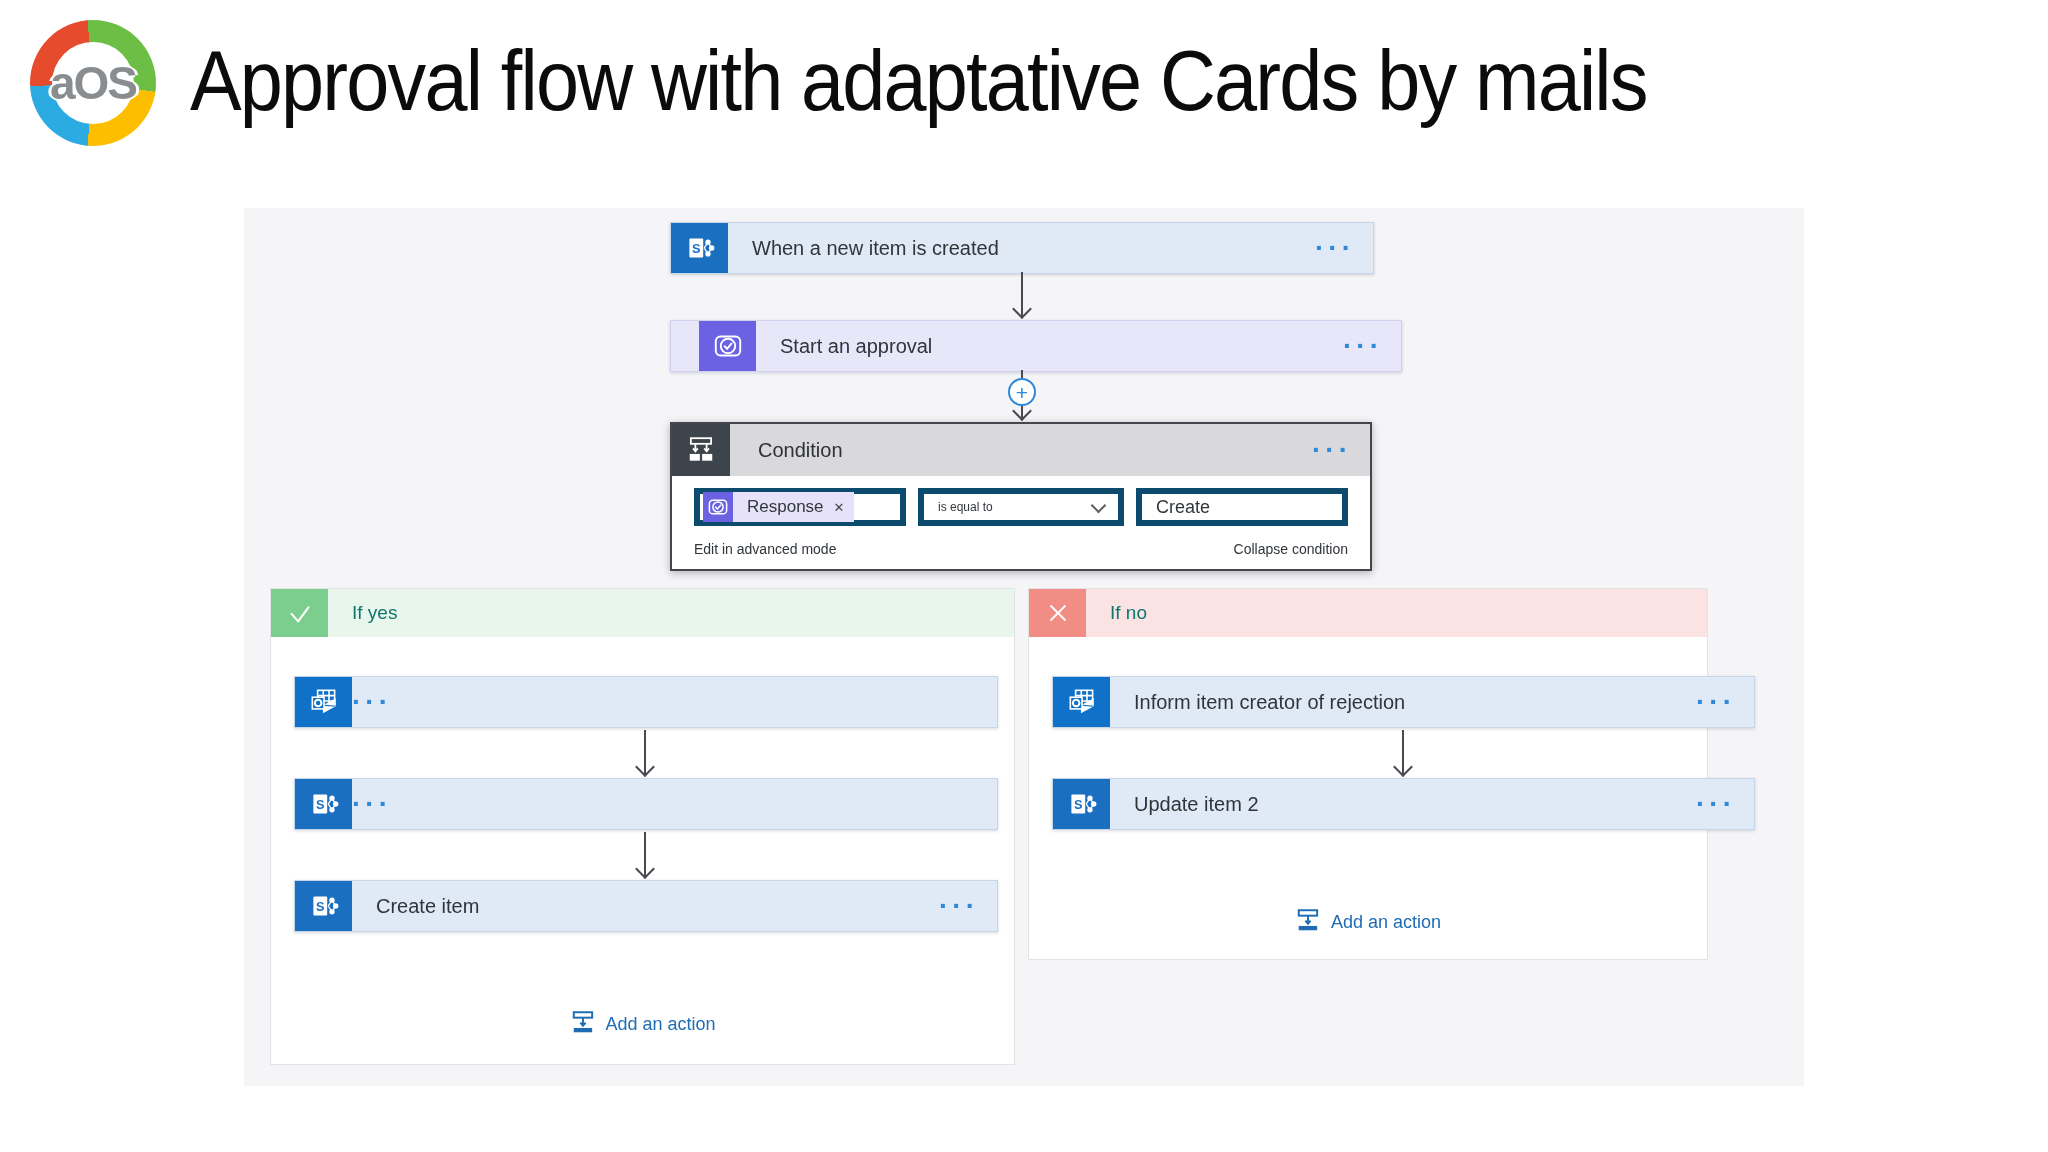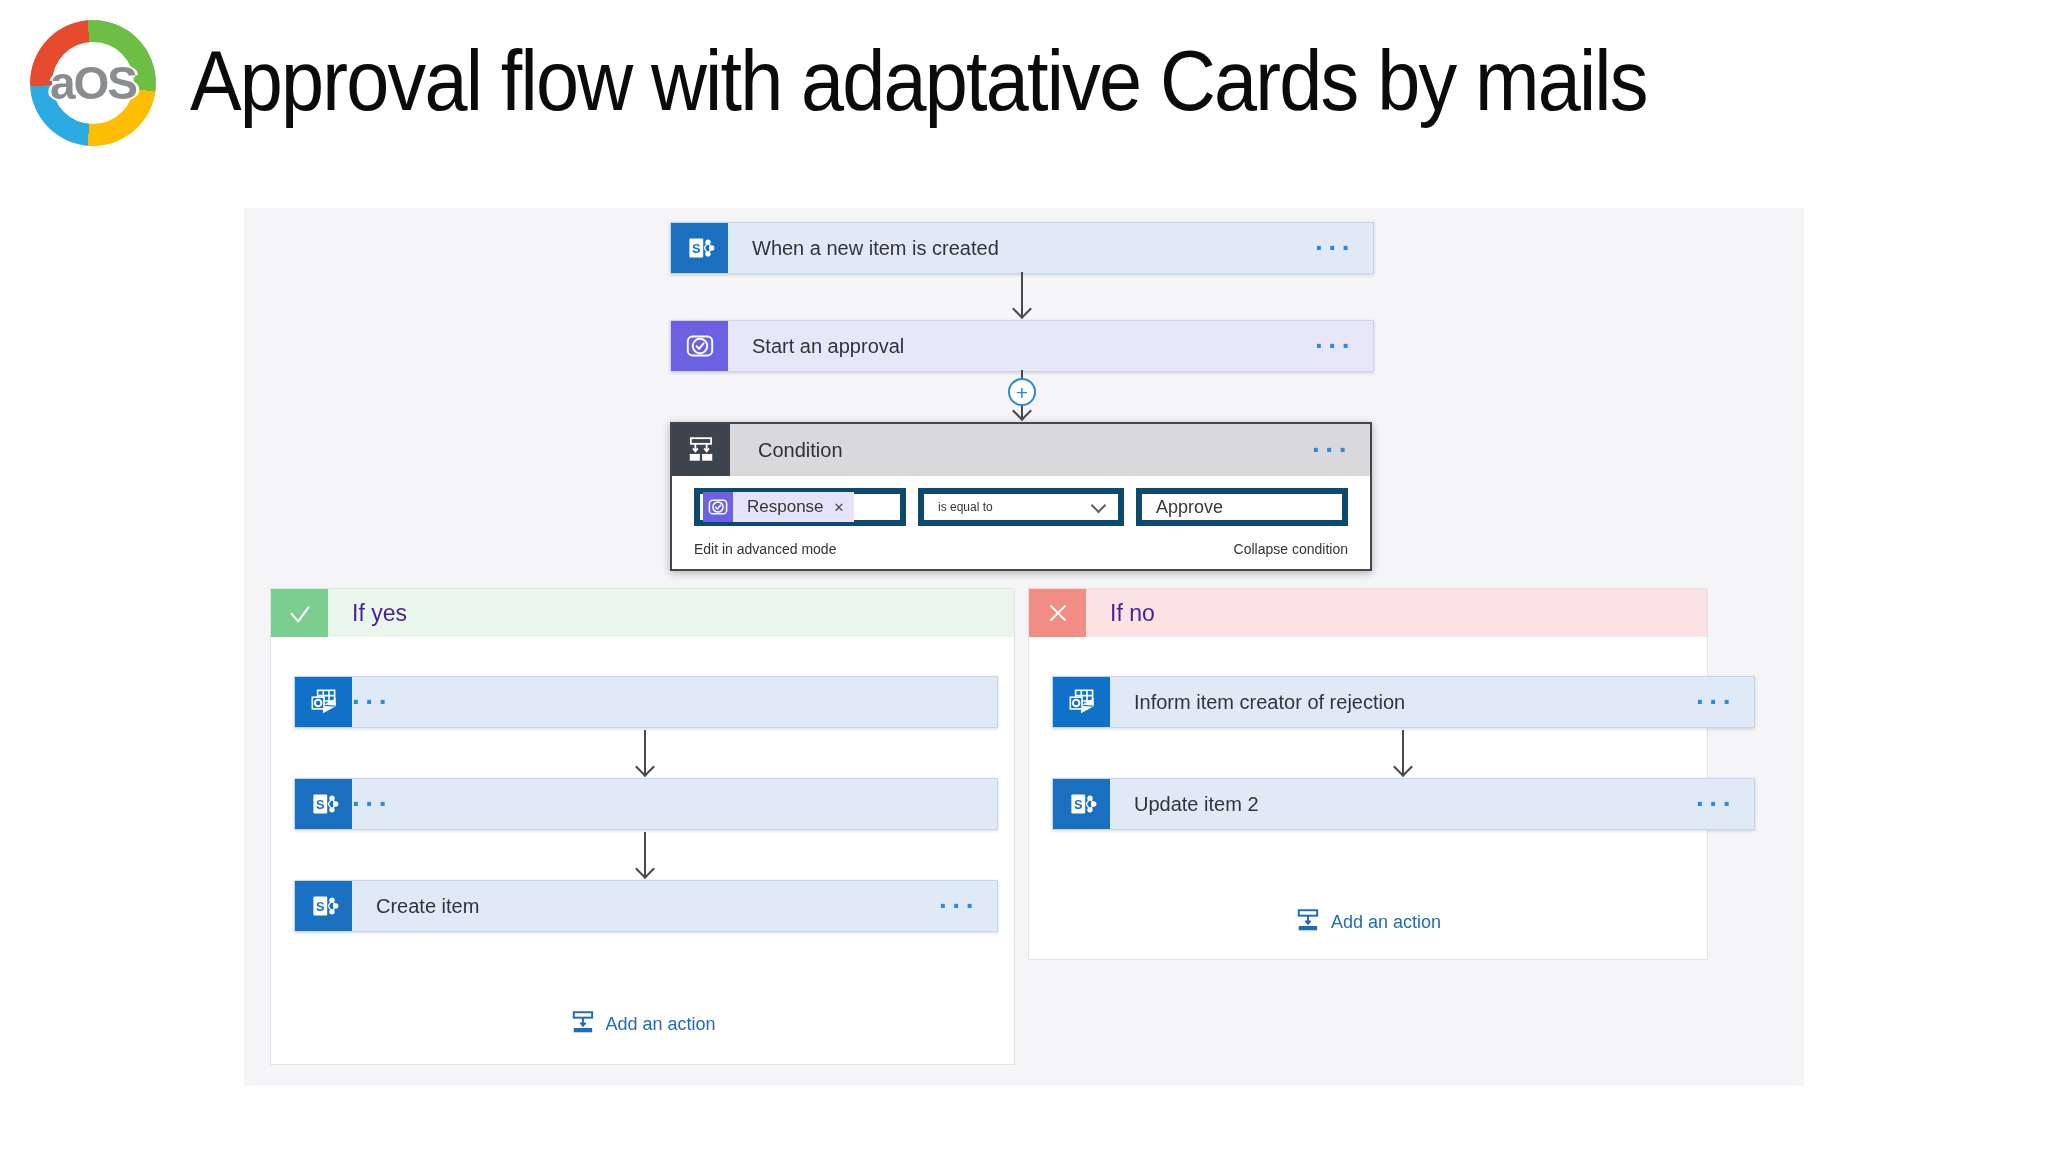--- a/index.html
+++ b/index.html
@@ -67,21 +67,21 @@
   
   .branch{position:absolute;top:380px;background:#fff;border:1px solid #e3e2e5;box-sizing:border-box;}
   .branch.yes{left:26px;width:745px;height:477px;}
   .branch.no{left:784px;width:680px;height:372px;padding-left:48px;}
   .branch-header{position:absolute;left:0;top:0;right:0;height:48px;display:flex;align-items:center;cursor:pointer;}
   .yes .branch-header{background:#e9f6ec;}
   .no  .branch-header{background:#fbe2e3;}
   .branch-icon{width:57px;height:100%;flex:none;display:flex;align-items:center;justify-content:center;}
   .yes .branch-icon{background:#7bce8d;}
   .no  .branch-icon{background:#f18d84;}
-  .branch-label{margin-left:24px;font-size:23px;color:#4c1d95;}
+  .branch-label{margin-left:24px;font-size:19px;color:#0f766e;}
   .add-action{position:absolute;left:50%;transform:translateX(-50%);display:flex;align-items:flex-end;
         gap:10px;color:#1f6cb5;font-size:18px;cursor:pointer;white-space:nowrap;}
 </style>
 </head>
 <body>
 
 <div class="page">
 
   <div class="logo">
     <div class="logo-text">aOS</div>
@@ -102,21 +102,21 @@
               <circle cx="23.5" cy="21.5" r="1.9"></circle>
           </g>
         </svg>
       </div>
       <div class="label">When a new item is created</div>
       <div class="more">···</div>
     </div>
 
     <div class="flow-arrow" style="left:777px;top:64px;height:44px;"></div>
 
-    <div class="card purple" style="left:426px;top:112px;width:702px;">
+    <div class="card purple" style="left:426px;top:112px;width:702px;padding-left:28px;">
       <div class="icon-sq ap-bg">
         <svg width="34" height="34" viewBox="0 0 32 32" fill="none">
           <rect x="4.5" y="7" width="23" height="18" rx="4.5" stroke="#fff" stroke-width="1.8"></rect>
           <circle cx="16" cy="16" r="6.8" stroke="#fff" stroke-width="1.8"></circle>
           <path d="M12.8 16.2 l2.3 2.6 l4.3 -5.2" stroke="#fff" stroke-width="1.8" stroke-linecap="round" stroke-linejoin="round"></path>
         </svg>
       </div>
       <div class="label">Start an approval</div>
       <div class="more">···</div>
     </div>
@@ -153,21 +153,21 @@
               </div>
               <span class="token-label">Response</span>
               <span class="token-x">✕</span>
             </div>
           </div>
           <div class="field f-operator">
             <span>is equal to</span>
             <span class="chev"></span>
           </div>
           <div class="field f-value">
-            <span>Approve</span>
+            <span>Create</span>
           </div>
         </div>
         <div class="cond-links">
           <span>Edit in advanced mode</span>
           <span>Collapse condition</span>
         </div>
       </div>
     </div>
 
     <div class="branch yes">

